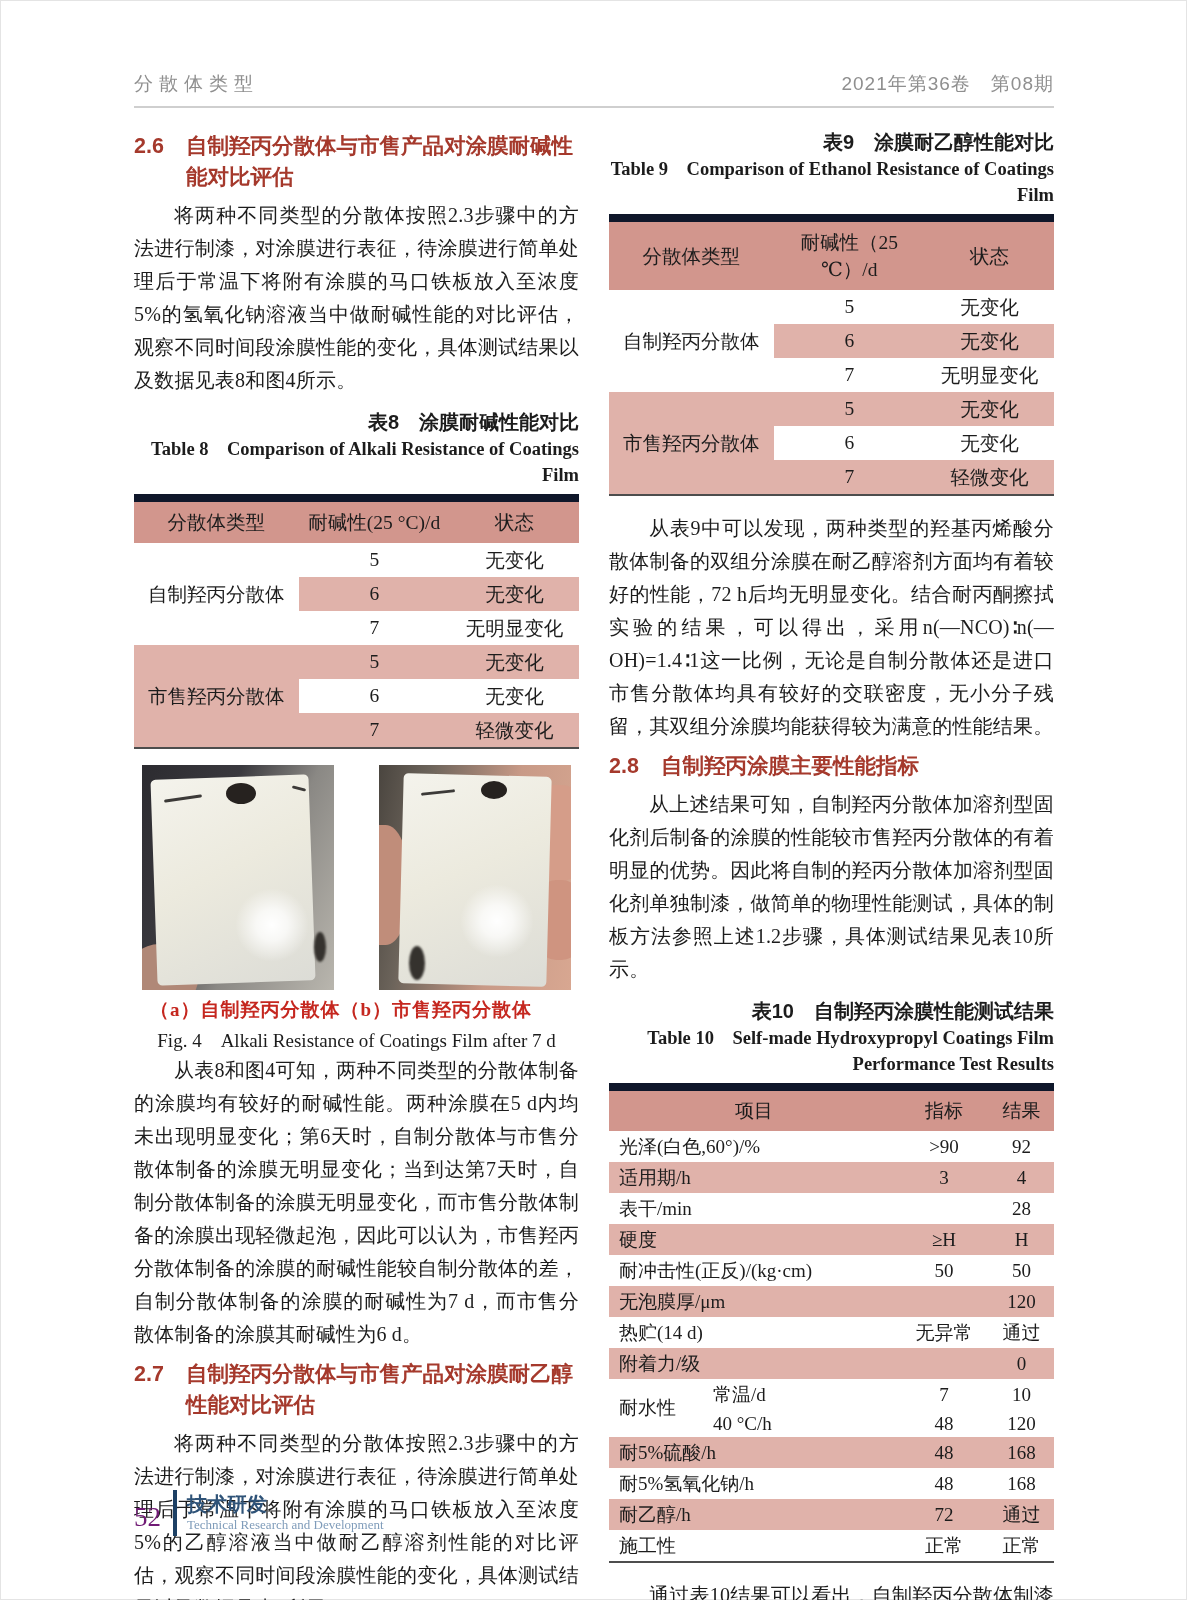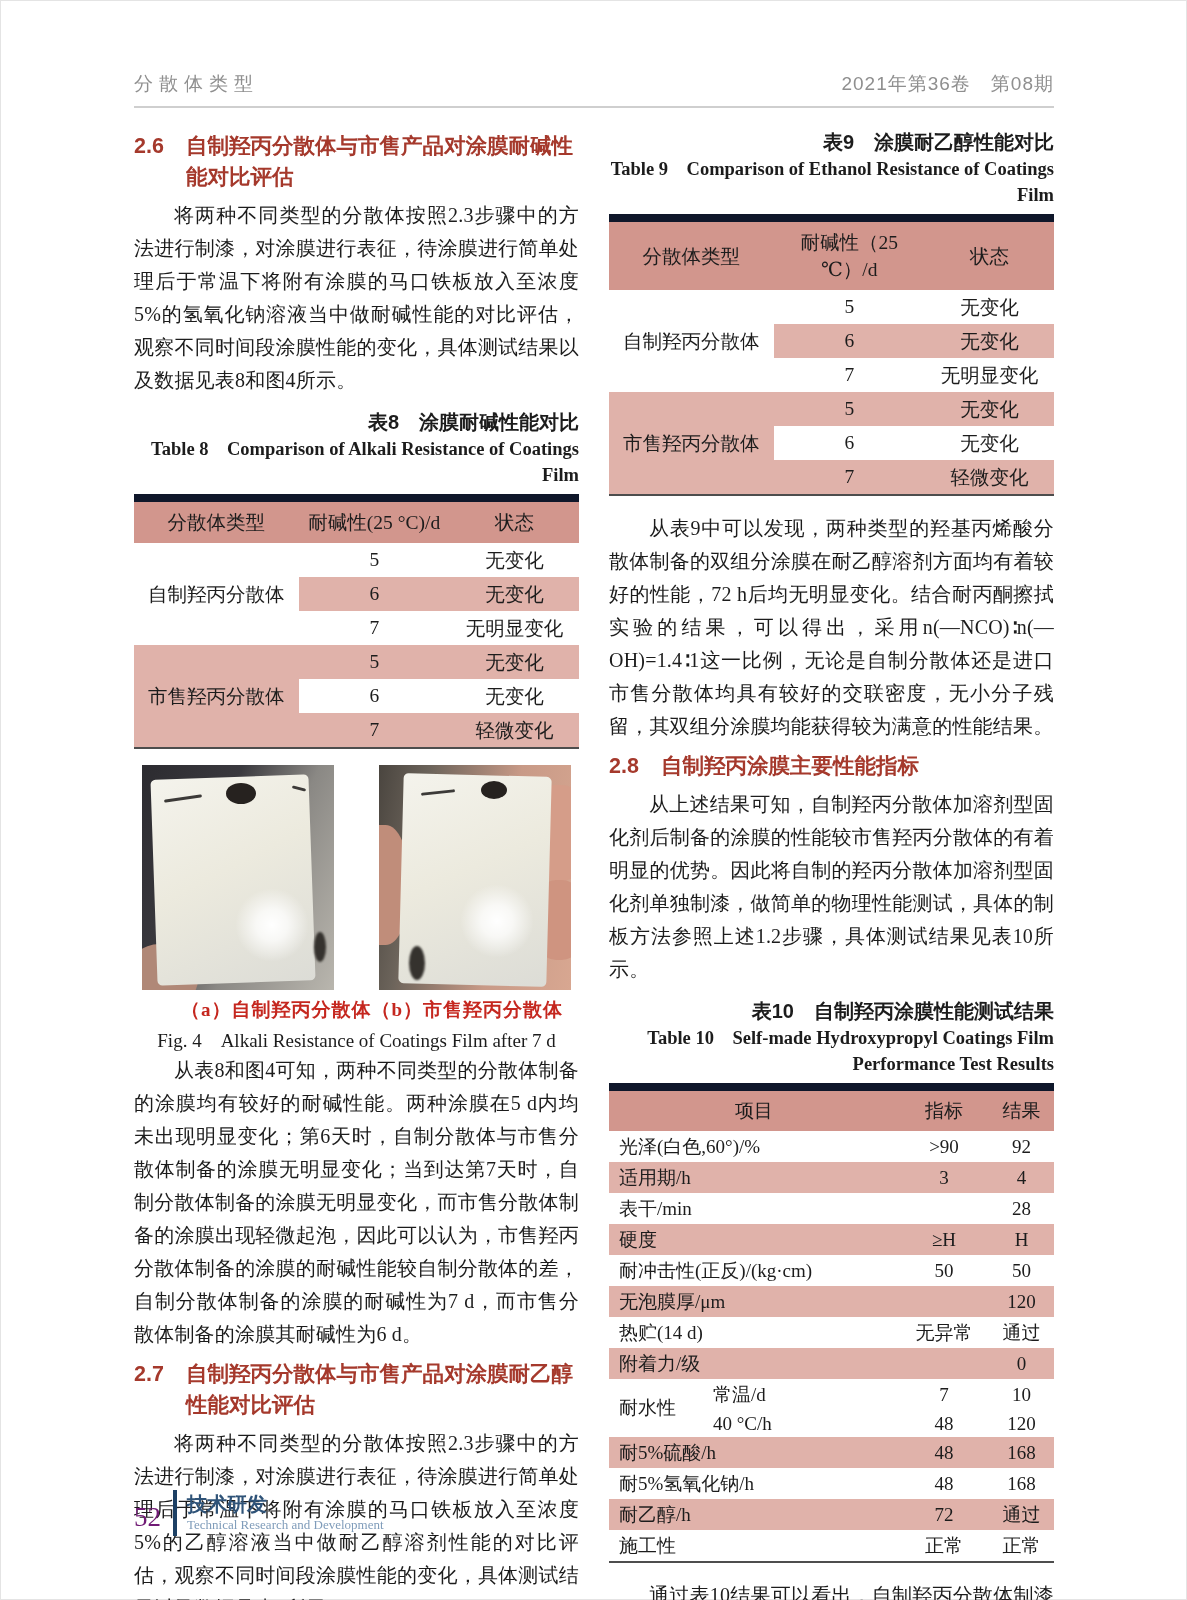--- a/index.html
+++ b/index.html
@@ -59,21 +59,21 @@
   .photo{width:192px;height:225px;position:relative;overflow:hidden;}
   .photo .bg{position:absolute;inset:0;}
   .panel{position:absolute;border-radius:5px;
          background:linear-gradient(155deg,#f4f3ec 0%,#eceade 45%,#dcdcd6 100%);}
   .blob{position:absolute;background:#26221f;border-radius:50%;}
   .shine{position:absolute;width:80px;height:80px;border-radius:50%;
          background:radial-gradient(circle,#ffffff 0%,rgba(255,255,255,0.75) 28%,rgba(255,255,255,0) 65%);}
   .scribble{position:absolute;height:3px;background:#3c3a38;border-radius:2px;}
   .finger{position:absolute;border-radius:45%;}
   .smudge{position:absolute;background:#35322e;border-radius:50%;filter:blur(1px);}
-  .figcaps{display:flex;justify-content:flex-end;padding:0 16px;margin-top:7px;}
+  .figcaps{display:flex;justify-content:flex-start;padding:0 16px;margin-top:7px;}
   .figcaps .cap{color:#c5271f;font-size:19px;font-weight:bold;letter-spacing:1px;}
   .figtitle{text-align:center;margin-top:4px;}
   .figtitle .zh{font-family:"Liberation Sans","DejaVu Sans",sans-serif;
         font-weight:bold;font-size:20.5px;line-height:29px;}
   .figtitle .en{font-weight:normal;font-size:19px;line-height:27px;}
 
   
   .pagefoot{position:absolute;left:133px;top:1489px;display:flex;align-items:center;}
   .pagefoot .pno{font-size:27px;color:#701a75;margin-right:12px;margin-top:8px;}
   .pagefoot .bar{width:4px;height:46px;background:#1d4064;margin-right:10px;}

